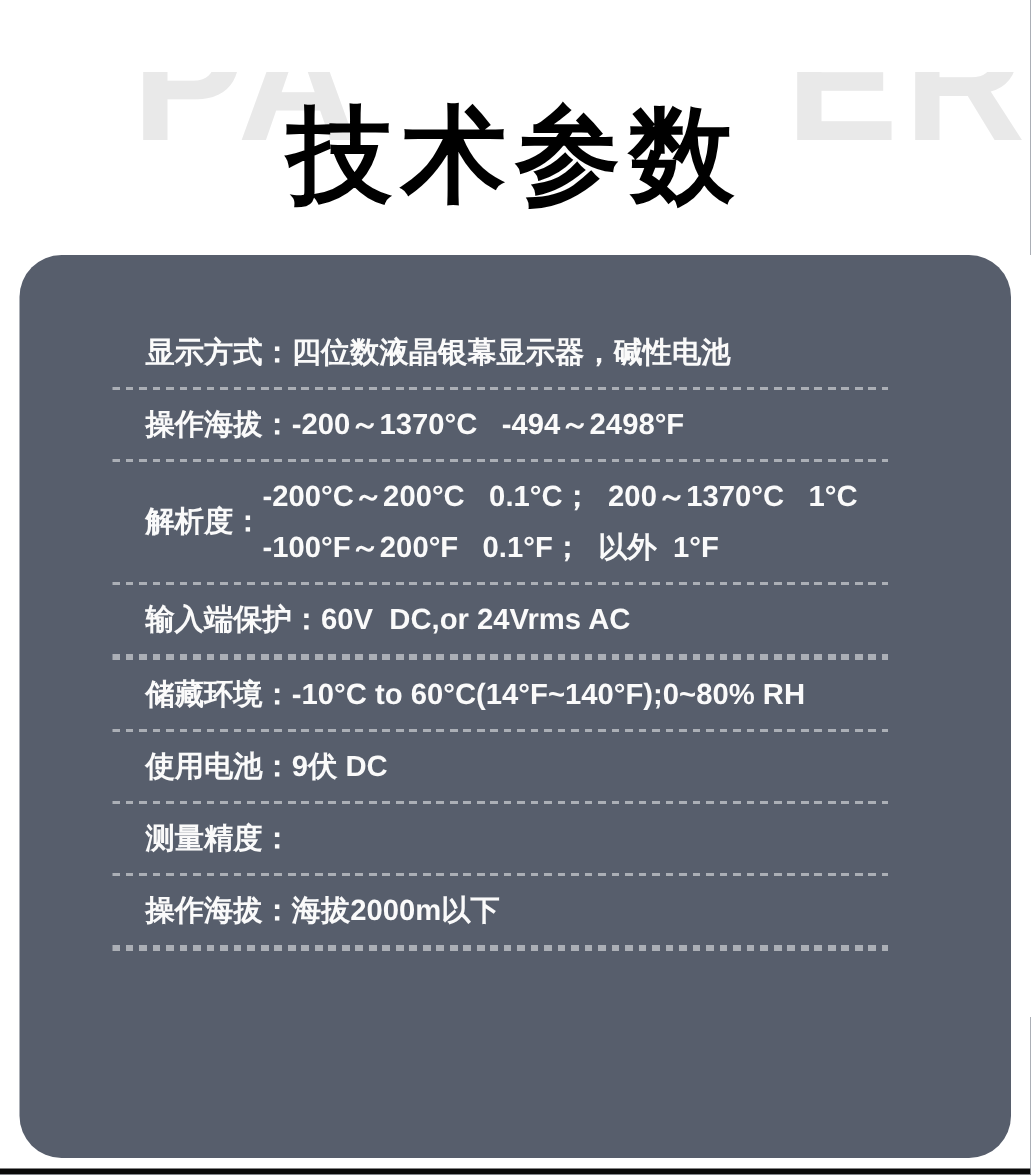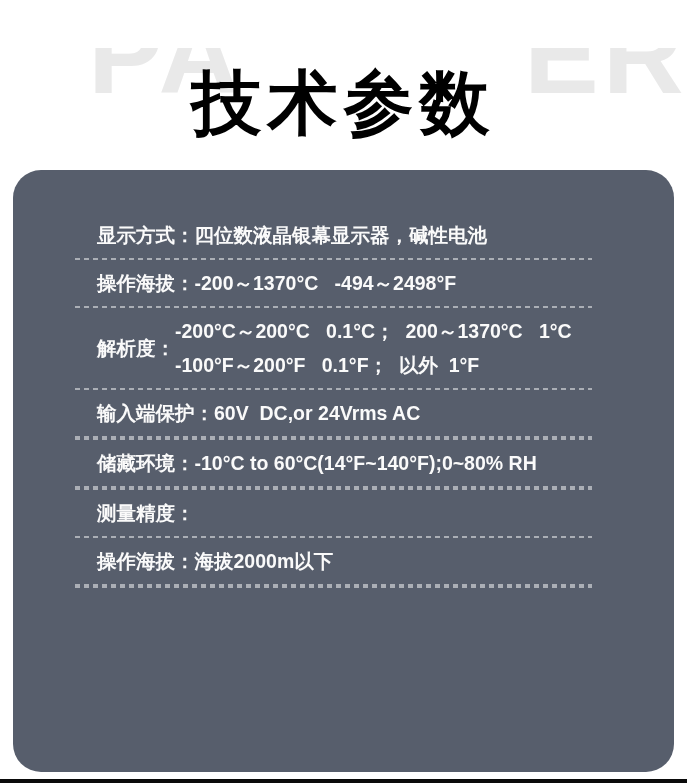--- a/index.html
+++ b/index.html
@@ -133,20 +133,24 @@
         <span class="spec-label">输入端保护：</span>
         <span class="spec-value">60V  DC,or 24Vrms AC</span>
       </div>
       <div class="spec-sep"></div>
       <div class="spec-sep"></div>
       <div class="spec-row">
         <span class="spec-label">储藏环境：</span>
         <span class="spec-value">-10°C to 60°C(14°F~140°F);0~80% RH</span>
       </div>
       <div class="spec-sep"></div>
+      <div class="spec-row">
+        <span class="spec-label">使用电池：</span>
+        <span class="spec-value">9伏 DC</span>
+      </div>
       <div class="spec-sep"></div>
       <div class="spec-row">
         <span class="spec-label">测量精度：</span>
       </div>
       <div class="spec-sep"></div>
       <div class="spec-row">
         <span class="spec-label">操作海拔：</span>
         <span class="spec-value">海拔2000m以下</span>
       </div>
       <div class="spec-sep"></div>

